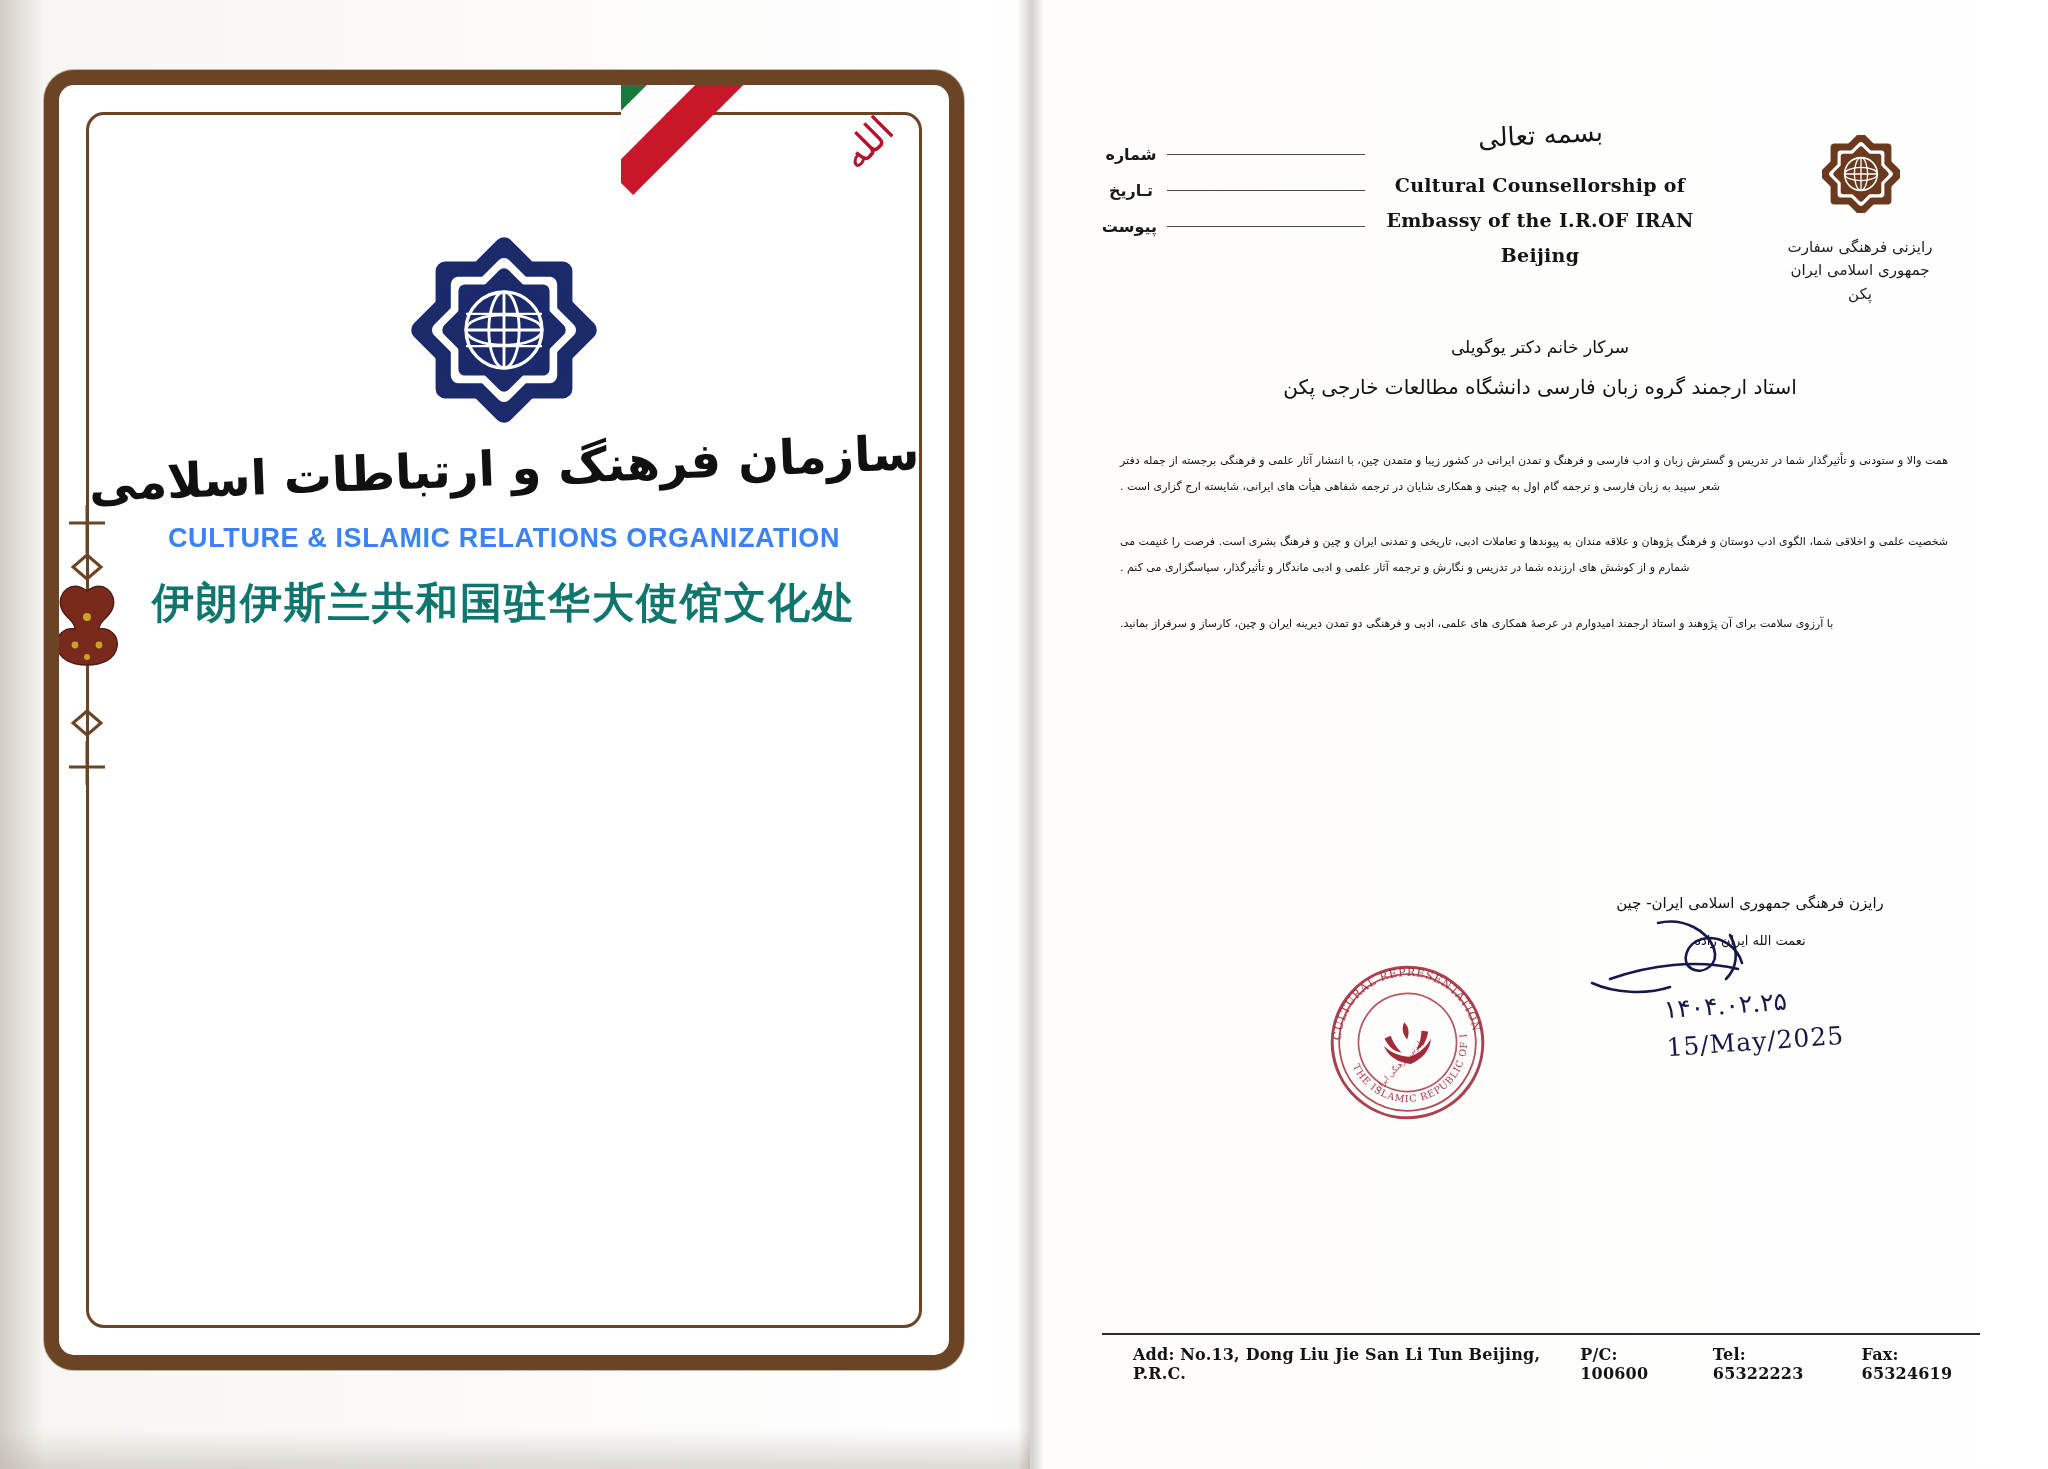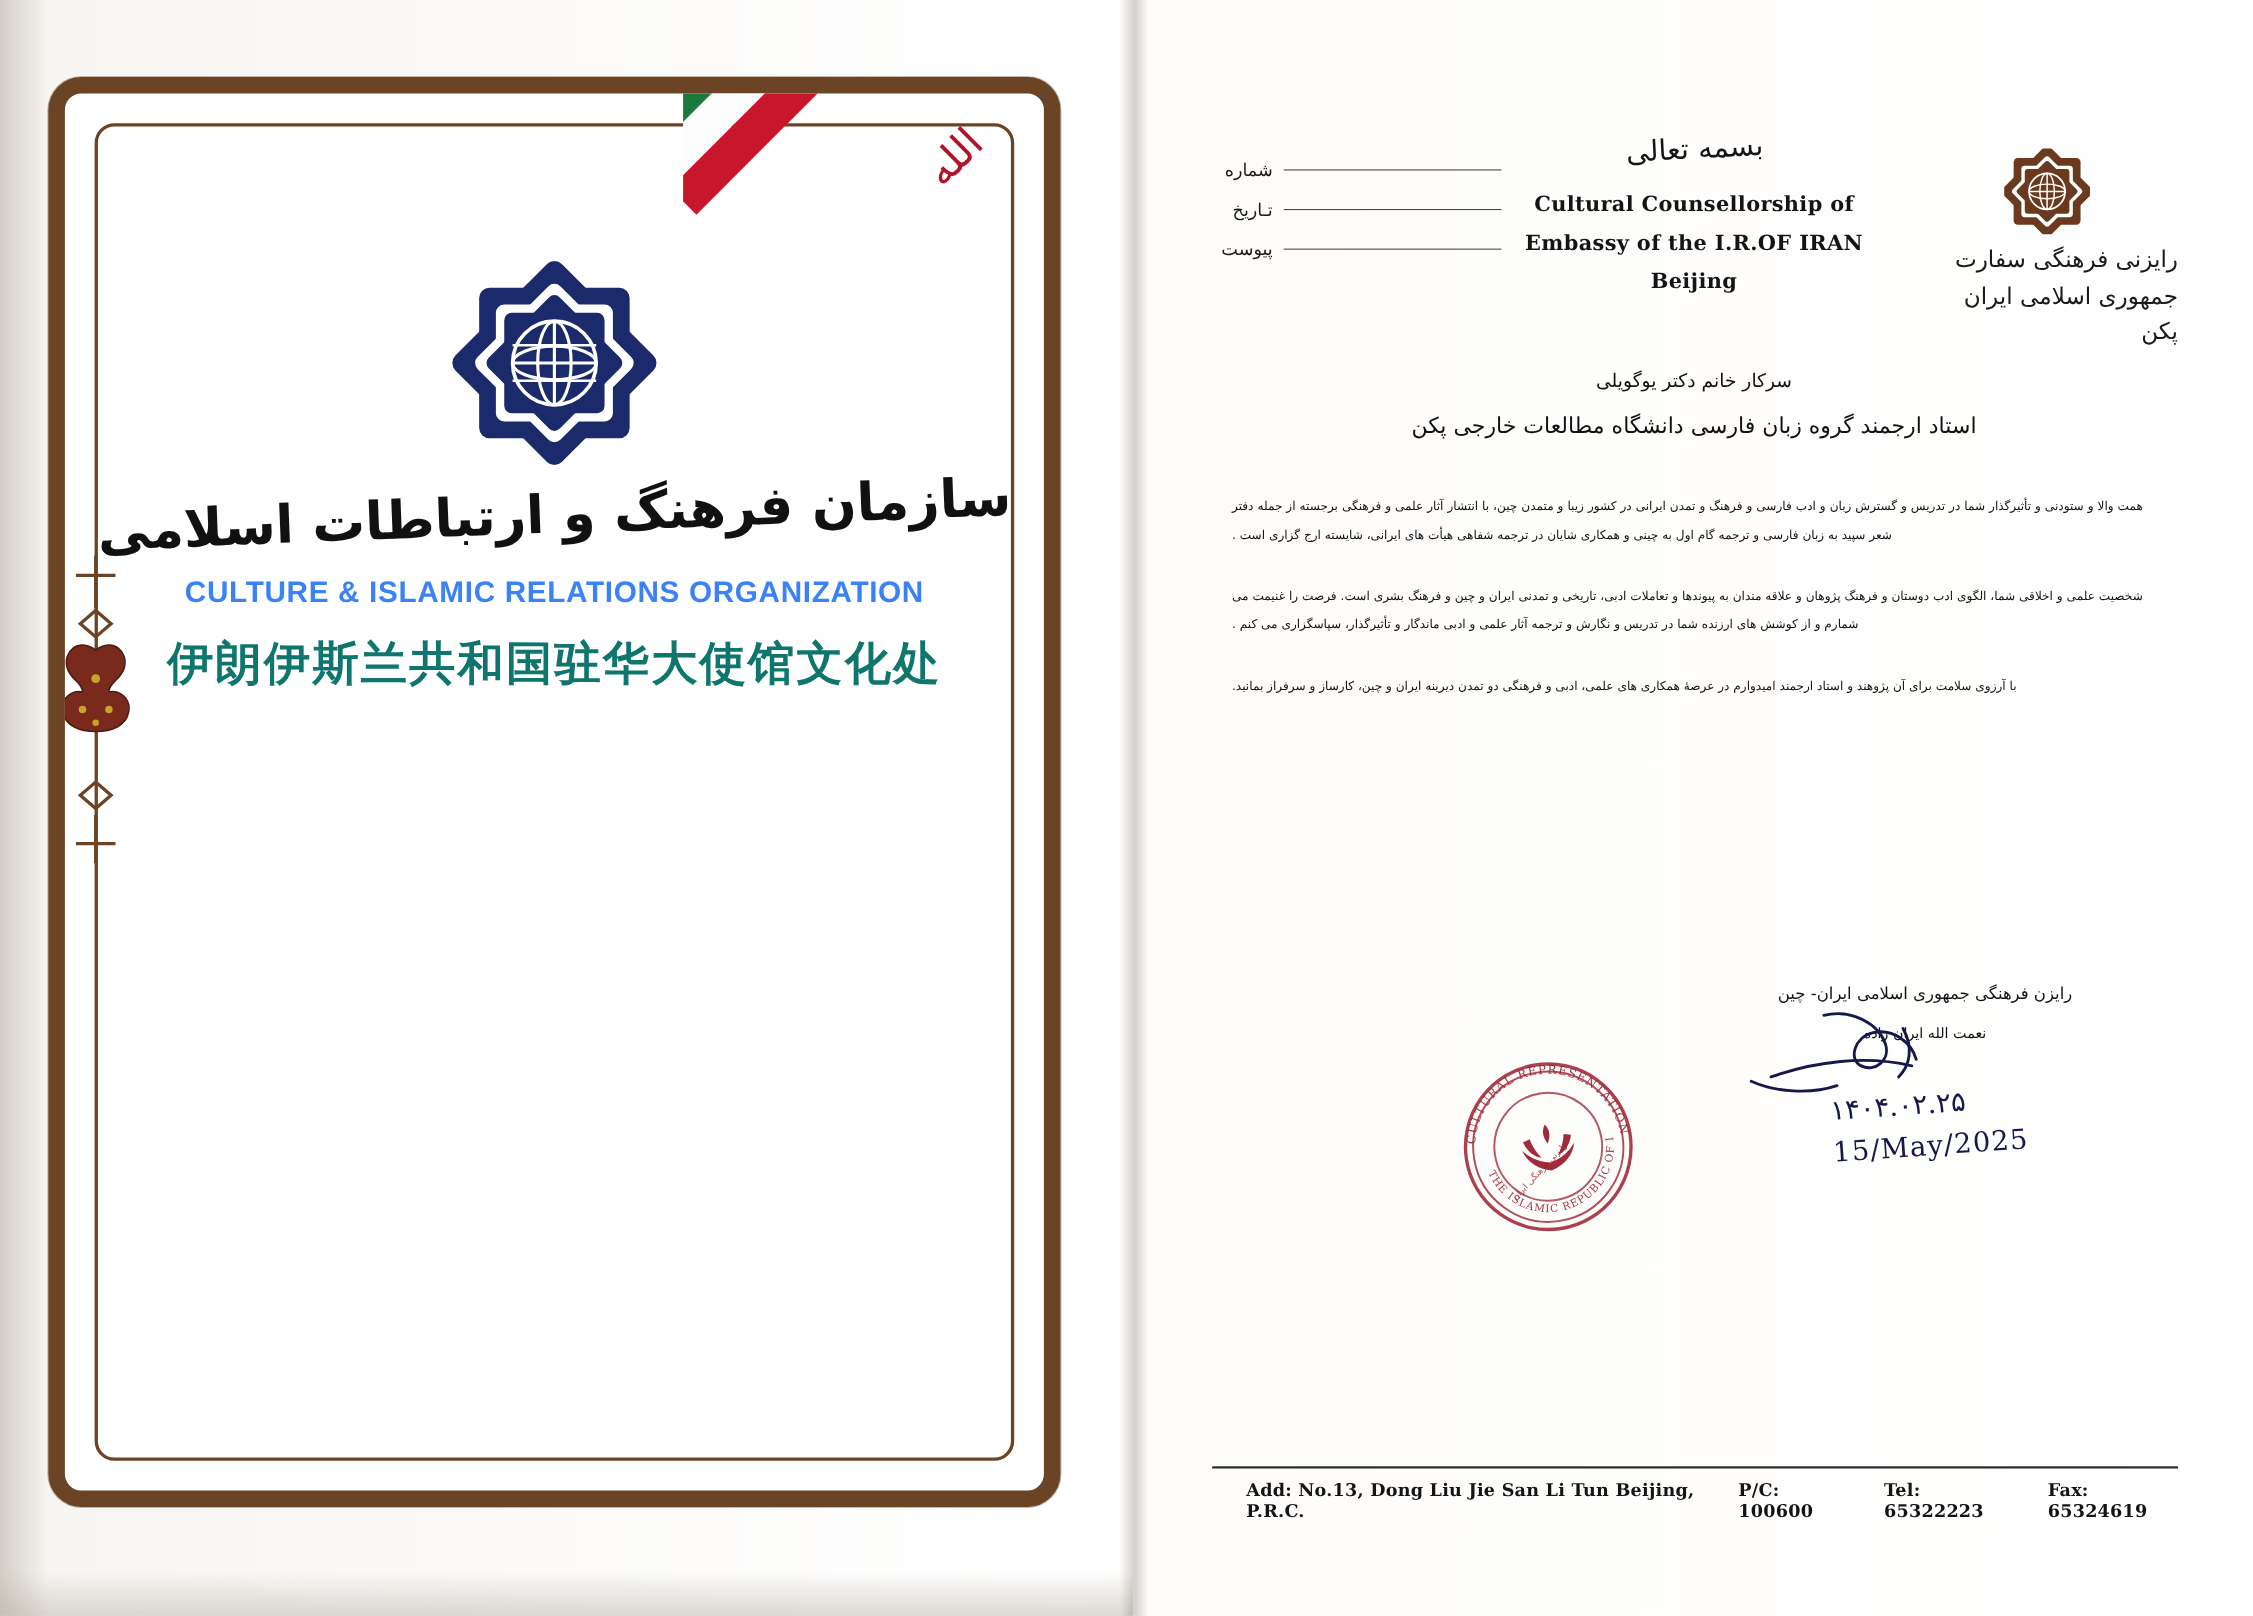--- a/index.html
+++ b/index.html
@@ -92,42 +92,42 @@
   }
 
   
   .letter{
     position:absolute;left:1060px;top:0;width:960px;height:1469px;
   }
   .lh-emblem{
     position:absolute;right:120px;top:135px;width:78px;height:78px;
   }
   .lh-right-fa{
-    position:absolute;right:40px;top:220px;width:240px;
-    text-align:right;direction:rtl;
-    font-family:"DejaVu Sans",sans-serif;font-size:21px;line-height:1.55;color:#1a1a1a;
+    position:absolute;right:40px;top:236px;width:240px;
+    text-align:center;direction:rtl;
+    font-family:"DejaVu Sans",sans-serif;font-size:15px;line-height:1.55;color:#1a1a1a;
   }
   .lh-center{
     position:absolute;left:0;right:0;top:120px;text-align:center;
   }
   .bism{
     font-family:"DejaVu Serif",serif;font-size:26px;color:#151515;direction:rtl;
     transform:rotate(-3deg);display:inline-block;margin-bottom:18px;
   }
   .lh-en{
     font-family:"DejaVu Serif","Liberation Serif",serif;
     font-size:19px;font-weight:700;color:#141414;line-height:1.85;letter-spacing:.3px;
   }
   
   .refblock{
     position:absolute;right:655px;top:145px;width:260px;direction:rtl;
     font-family:"DejaVu Sans",sans-serif;font-size:16px;color:#1a1a1a;
   }
   .refrow{display:flex;align-items:center;gap:10px;margin-bottom:17px;}
-  .refrow .lbl{width:52px;text-align:right;font-weight:400;}
+  .refrow .lbl{width:52px;text-align:center;font-weight:700;}
   .refrow .line{flex:1;height:1px;background:#2a2a2a;opacity:.85;}
 
   
   .body-wrap{
     position:absolute;left:60px;right:60px;top:330px;
     direction:rtl;text-align:right;
     font-family:"DejaVu Sans",sans-serif;color:#111;
   }
   .salut{font-size:17px;line-height:2.1;margin-bottom:6px;text-align:center;}
   .salut .l2{font-size:20px;}

